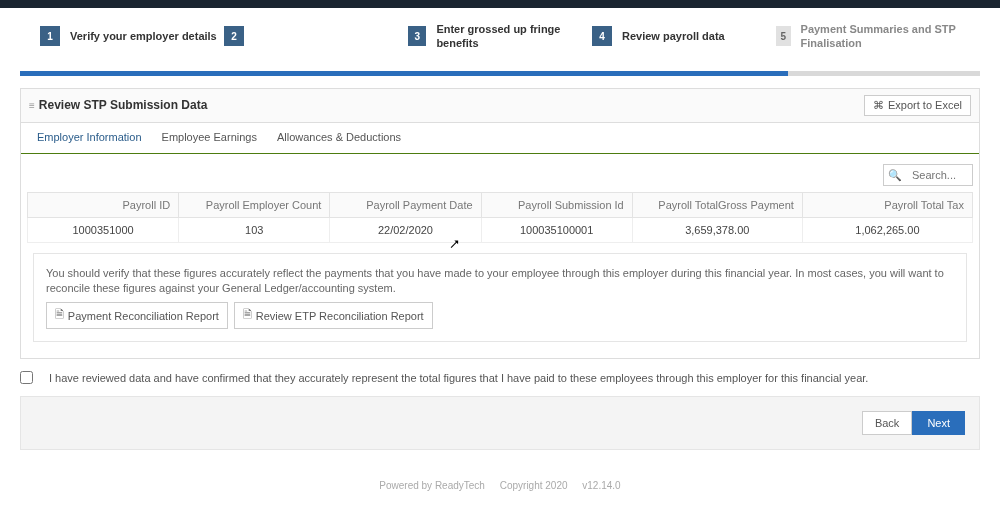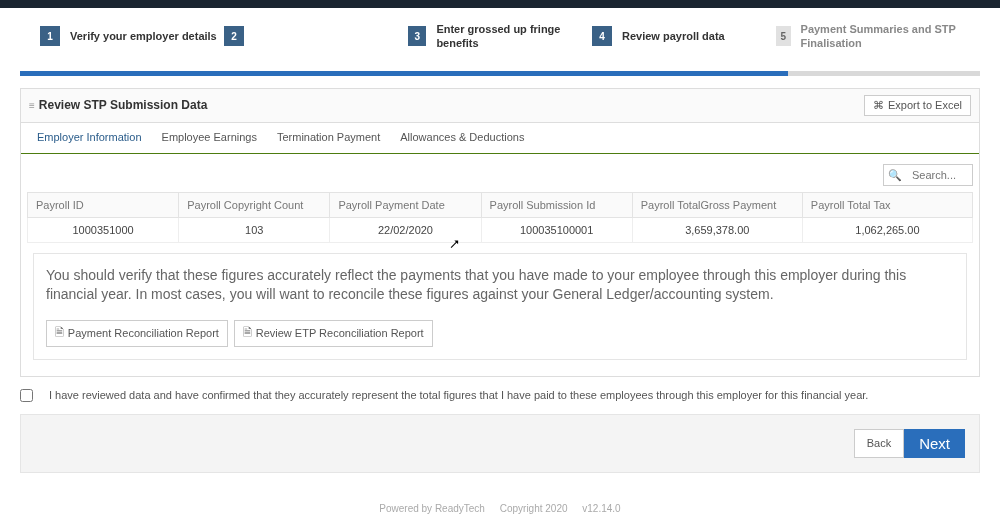--- a/index.html
+++ b/index.html
@@ -119,21 +119,21 @@
     top: 50%;
     transform: translateY(-50%);
     font-size: 11px;
     color: #888;
   }
   table.data {
     width: 100%;
     border-collapse: collapse;
   }
   table.data th {
-    text-align: left;
+    text-align: right;
     font-weight: normal;
     color: #777;
     font-size: 11px;
     padding: 6px 8px;
     border: 1px solid #e3e3e3;
     background: #fafafa;
   }
   table.data td {
     font-size: 11px;
     color: #444;
@@ -141,23 +141,23 @@
     border: 1px solid #eee;
     text-align: center;
   }
   .note-panel {
     margin: 10px 6px;
     border: 1px solid #e5e5e5;
     padding: 12px;
     background: #fff;
   }
   .note-text {
-    font-size: 14px;
+    font-size: 11px;
     color: #666;
-    margin-bottom: 15px;
+    margin-bottom: 6px;
     line-height: 1.4;
   }
   .btn-row { display: flex; gap: 6px; }
   .confirm-row {
     margin: 4px 20px 12px 20px;
     display: flex;
     align-items: center;
     gap: 16px;
     font-size: 11px;
     color: #555;
@@ -178,21 +178,21 @@
     border: 1px solid #ccc;
     padding: 5px 12px;
     font-size: 11px;
     color: #555;
     cursor: pointer;
   }
   .btn-next {
     background: #2a6ebb;
     border: 1px solid #2a6ebb;
     padding: 5px 14px;
-    font-size: 15px;
+    font-size: 11px;
     color: #fff;
     cursor: pointer;
   }
   .credits {
     text-align: center;
     font-size: 10px;
     color: #aaa;
     padding: 18px 0 30px 0;
   }
   .credits span { margin: 0 6px; }
@@ -244,37 +244,36 @@
     </div>
     <button class="btn">
       <span>⌘</span>
       <span>Export to Excel</span>
     </button>
   </div>
 
   <div class="tabs">
     <div class="tab active">Employer Information</div>
     <div class="tab">Employee Earnings</div>
-    <div class="tab">Termination Payment</div>
     <div class="tab">Allowances &amp; Deductions</div>
   </div>
 
   <div class="table-area">
     <div class="search-row">
       <div class="search-box">
         <span class="s-icon">🔍</span>
         <input type="text" placeholder="Search..." style="">
       </div>
     </div>
 
     <table class="data">
       <thead>
         <tr>
           <th style="width:16%">Payroll ID</th>
-          <th style="width:16%">Payroll Copyright Count</th>
+          <th style="width:16%">Payroll Employer Count</th>
           <th style="width:16%">Payroll Payment Date</th>
           <th style="width:16%">Payroll Submission Id</th>
           <th style="width:18%">Payroll TotalGross Payment</th>
           <th style="width:18%">Payroll Total Tax</th>
         </tr>
       </thead>
       <tbody>
         <tr>
           <td>1000351000</td>
           <td>103</td>

